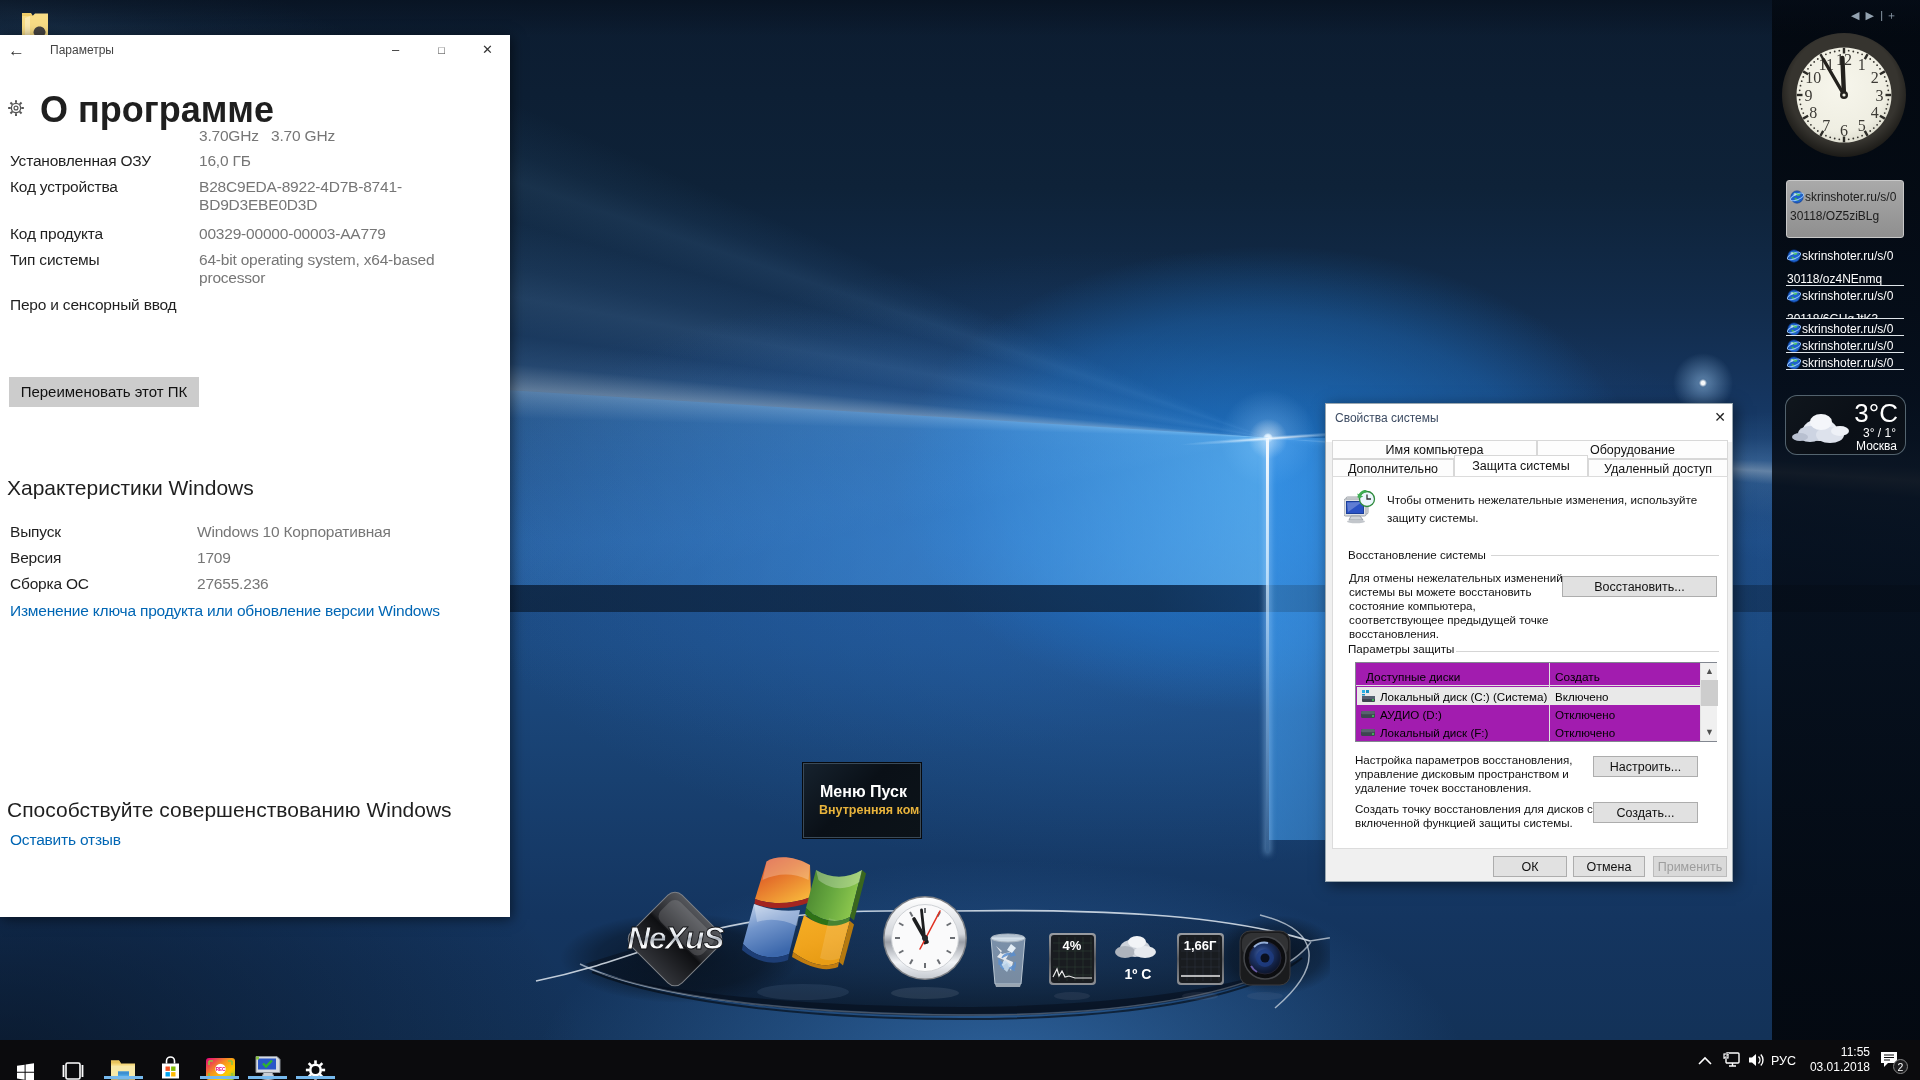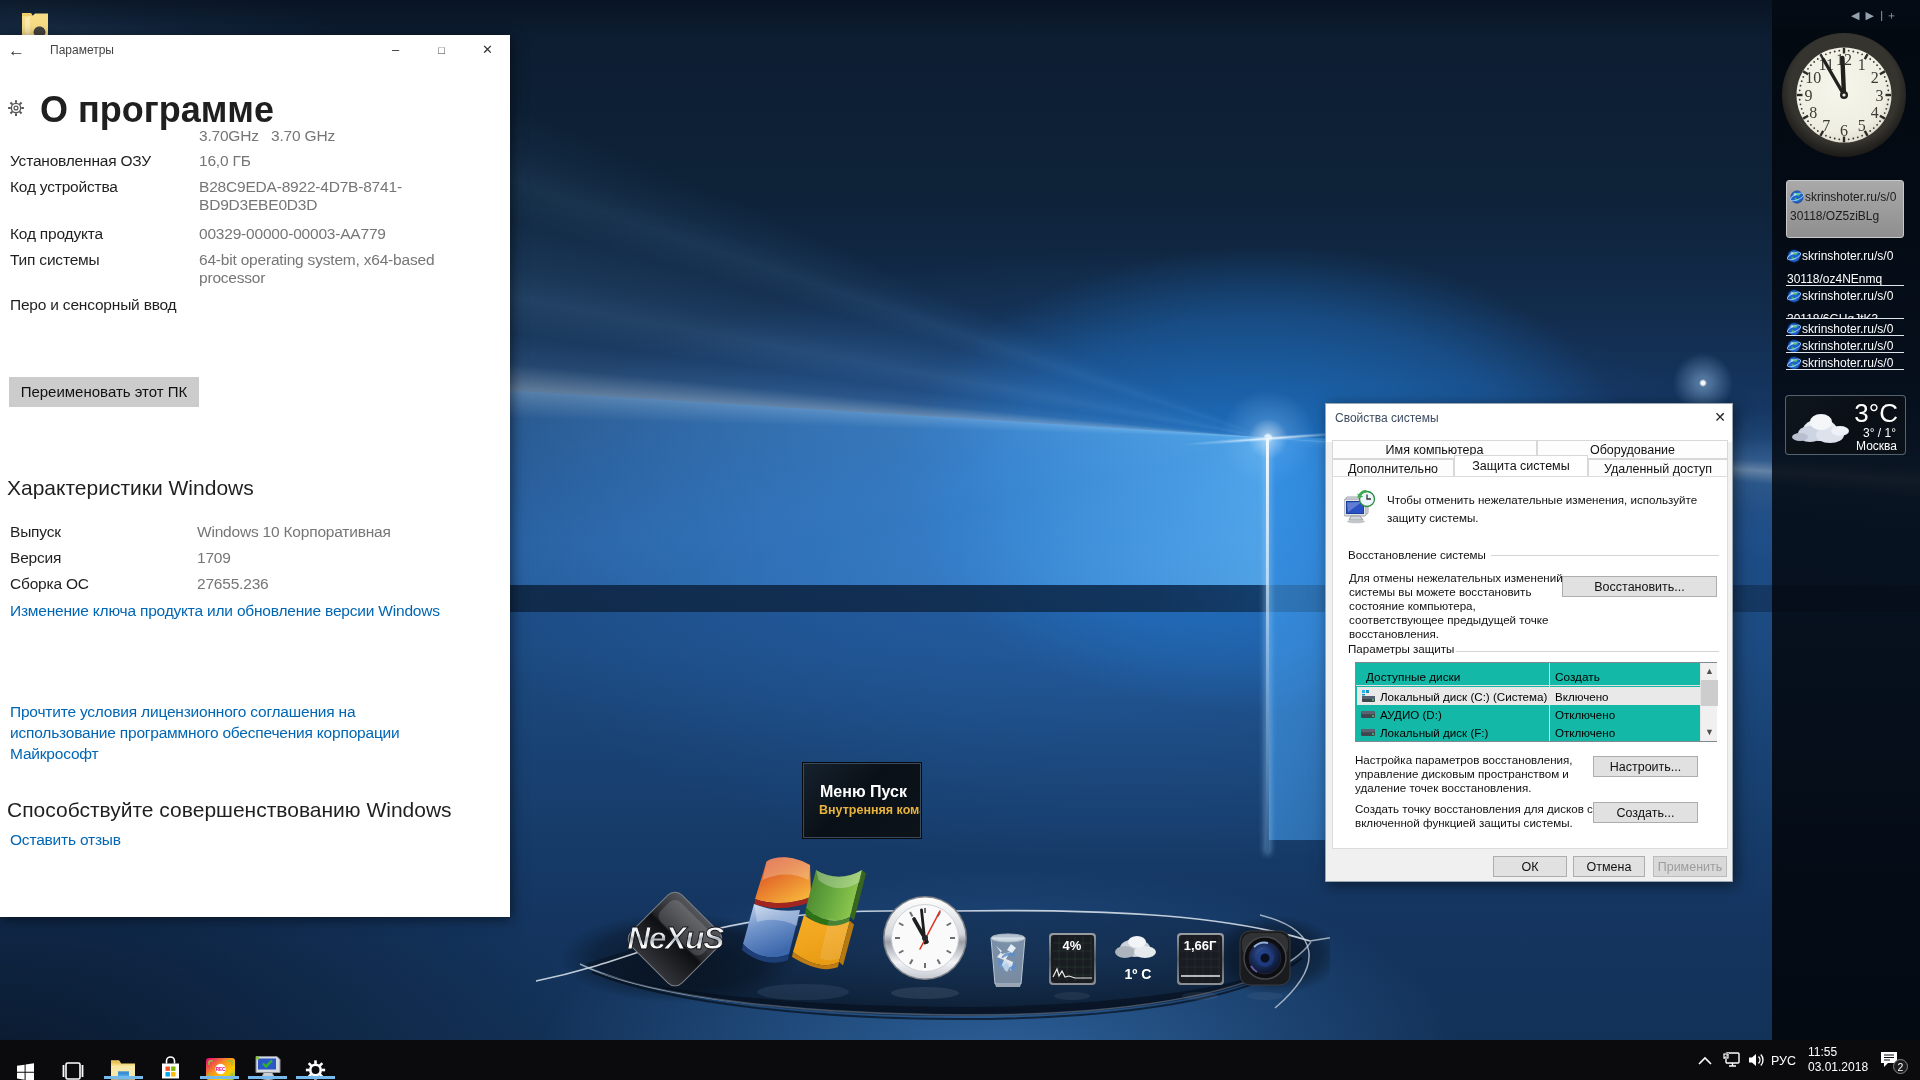--- a/index.html
+++ b/index.html
@@ -43,21 +43,21 @@
 #deskfolder{position:absolute;left:22px;top:11px;width:26px;height:24px}
 
 #gclock{position:absolute;left:1781px;top:32px;width:126px;height:126px}
 
 #notes{position:absolute;left:1786px;top:180px;width:118px;color:#fff;font-size:12px}
 #notes .sel{background:linear-gradient(180deg,#a9a9a9,#8f8f8f);border:1px solid #c8c8c8;border-radius:3px;color:#1c1c1c;padding:8px 2px 13px 3px;margin-bottom:8px;line-height:16px}
 #notes .it{border-bottom:1px solid #dfe5ea;padding-left:1px;line-height:20px;overflow:hidden}
 #notes .one{height:17px}
 .globe{display:inline-block;vertical-align:-3px;margin-right:1px}
 
-#weather{position:absolute;left:1785px;top:395px;width:121px;height:60px;border:1px solid rgba(170,200,215,.45);border-radius:4px;background:linear-gradient(135deg,#10161d,#0a0f16 55%,#0b1119);color:#fff}
+#weather{position:absolute;left:1785px;top:395px;width:121px;height:60px;border:1px solid rgba(170,200,215,.45);border-radius:12px;background:linear-gradient(135deg,#10161d,#0a0f16 55%,#0b1119);color:#fff}
 
 #docksvg{position:absolute;left:530px;top:840px}
 #tooltip{position:absolute;left:803px;top:763px;width:118px;height:75px;overflow:hidden;background:linear-gradient(135deg,#16222e,#0a1017 45%,#0c1319);border:1px solid #3a4a58;outline:1px solid #06090d;color:#fff}
 #tooltip .t1{font-size:16px;font-weight:bold;margin:19px 0 2px 16px}
 #tooltip .t2{font-size:12.5px;font-weight:bold;color:#e8b33c;margin-left:15px;white-space:nowrap}
 
 #setwin{position:absolute;left:0;top:35px;width:510px;height:882px;background:#fff;color:#000;box-shadow:2px 2px 12px rgba(0,0,0,.55)}
 #setwin .tbar{position:relative;height:30px}
 #setwin .back{position:absolute;left:8px;top:6px;font-size:17px;color:#333}
 #setwin .ttl{position:absolute;left:50px;top:8px;font-size:12px;color:#444}
@@ -74,21 +74,21 @@
 #sysdlg{position:absolute;left:1325px;top:403px;width:408px;height:479px;background:#f0f0f0;border:1px solid #9aa7b0;box-shadow:3px 3px 14px rgba(0,0,0,.5);font-size:12.5px}
 #sysdlg .dtitle{position:absolute;left:0;top:0;width:100%;height:38px;background:#fff}
 #sysdlg .dtitle span{position:absolute;left:9px;top:7px;color:#3d4c63;font-size:12px}
 #sysdlg .dx{position:absolute;right:6px;top:5px;font-size:14px;color:#222}
 .tab{position:absolute;background:#fdfdfd;border:1px solid #d8d8d8;text-align:center;font-size:12.5px;color:#111}
 .tabon{background:#fff;border:1px solid #d8d8d8;border-bottom:none;z-index:3}
 #tpage{position:absolute;left:6px;top:72px;width:396px;height:373px;background:#fff;border:1px solid #dcdcdc;margin:0}
 .dtx{position:absolute;font-size:11.6px;color:#101010;white-space:nowrap}
 .grp{position:absolute;height:1px;background:#d5d5d5}
 .dbtn{position:absolute;background:#e1e1e1;border:1px solid #adadad;text-align:center;font-size:12.5px;color:#111}
-#dlist{position:absolute;left:29px;top:258px;width:362px;height:80px;border:1px solid #828790;background:#14b8a6}
+#dlist{position:absolute;left:29px;top:258px;width:362px;height:80px;border:1px solid #828790;background:#a21caf}
 
 #taskbar{position:absolute;left:0;top:1040px;width:1920px;height:40px;background:#0b0b0d}
 .tbico{position:absolute;top:0;height:40px}
 .underl{position:absolute;top:36px;height:3px;background:#76b9ed}
 #tray{position:absolute;right:0;top:1040px;height:40px;color:#fff}
 </style></head>
 <body>
 <div id="scr">
   <div id="wall"></div>
   <div id="beams"></div>
@@ -491,21 +491,20 @@
     <div class="srow slab" style="left:10px;top:261px">Перо и сенсорный ввод</div>
     <div id="renbtn">Переименовать этот ПК</div>
     <h2 style="left:7px;top:441px">Характеристики Windows</h2>
     <div class="srow slab" style="left:10px;top:488px">Выпуск</div>
     <div class="srow sval" style="left:197px;top:488px">Windows 10 Корпоративная</div>
     <div class="srow slab" style="left:10px;top:514px">Версия</div>
     <div class="srow sval" style="left:197px;top:514px">1709</div>
     <div class="srow slab" style="left:10px;top:540px">Сборка ОС</div>
     <div class="srow sval" style="left:197px;top:540px">27655.236</div>
     <div class="srow slink" style="left:10px;top:567px">Изменение ключа продукта или обновление версии Windows</div>
-    <div class="srow slink" style="left:10px;top:666px;white-space:normal;width:440px;line-height:21px">Прочтите условия лицензионного соглашения на использование программного обеспечения корпорации Майкрософт</div>
     <h2 style="left:7px;top:763px">Способствуйте совершенствованию Windows</h2>
     <div class="srow slink" style="left:10px;top:796px">Оставить отзыв</div>
   </div>
   <div id="sysdlg">
     <div class="dtitle">
         <span>Свойства системы</span>
         <div class="dx">✕</div>
       </div>
     <div class="tab" style="left:6px;top:36px;width:205px;height:19px;line-height:19px">Имя компьютера</div>
     <div class="tab" style="left:211px;top:36px;width:191px;height:19px;line-height:19px">Оборудование</div>
@@ -656,21 +655,21 @@
         <path d="M10.5 11v3M7 14h7" stroke="#fff" stroke-width="1.4"></path>
         <rect x="1" y="1" width="6" height="6" fill="#0b0b0d"></rect>
         <rect x="2" y="2" width="4" height="4" fill="none" stroke="#fff" stroke-width="1.2"></rect>
         <path d="M2 6.5 6 2.5" stroke="#fff" stroke-width="1"></path>
       </svg>
     <svg style="position:absolute;right:155px;top:12px" width="17" height="16" viewBox="0 0 17 16">
         <path d="M1 5.5h3l4-3.5v12l-4-3.5H1z" fill="#fff"></path>
         <path d="M10.5 4.5a5 5 0 0 1 0 7M12.8 2.5a8 8 0 0 1 0 11" stroke="#fff" stroke-width="1.4" fill="none"></path>
       </svg>
     <div style="position:absolute;right:124px;top:14px;color:#fff;font-size:12.5px">РУС</div>
-    <div style="position:absolute;right:50px;top:5px;color:#fff;font-size:12px;text-align:left;width:62px;line-height:15px">11:55<br>03.01.2018</div>
+    <div style="position:absolute;right:50px;top:5px;color:#fff;font-size:12px;text-align:right;width:62px;line-height:15px">11:55<br>03.01.2018</div>
     <svg style="position:absolute;right:20px;top:11px" width="20" height="18" viewBox="0 0 20 18">
         <path d="M1 1h16v11h-9l-4 4v-4H1z" fill="#fff"></path>
         <path d="M4 4h10M4 6.5h10M4 9h6" stroke="#0b0b0d" stroke-width="1.2"></path>
       </svg>
     <div style="position:absolute;right:12px;top:19px;width:15px;height:15px;border:1.5px solid #888;border-radius:50%;background:#1c1c1e;color:#fff;font-size:10.5px;text-align:center;line-height:15px">2</div>
   </div>
 
 </div>
 
 </body></html>

